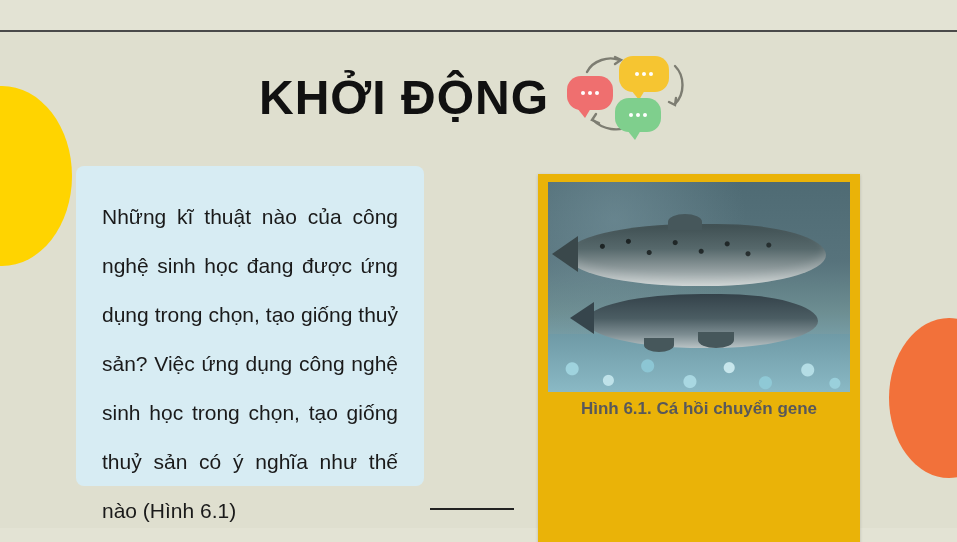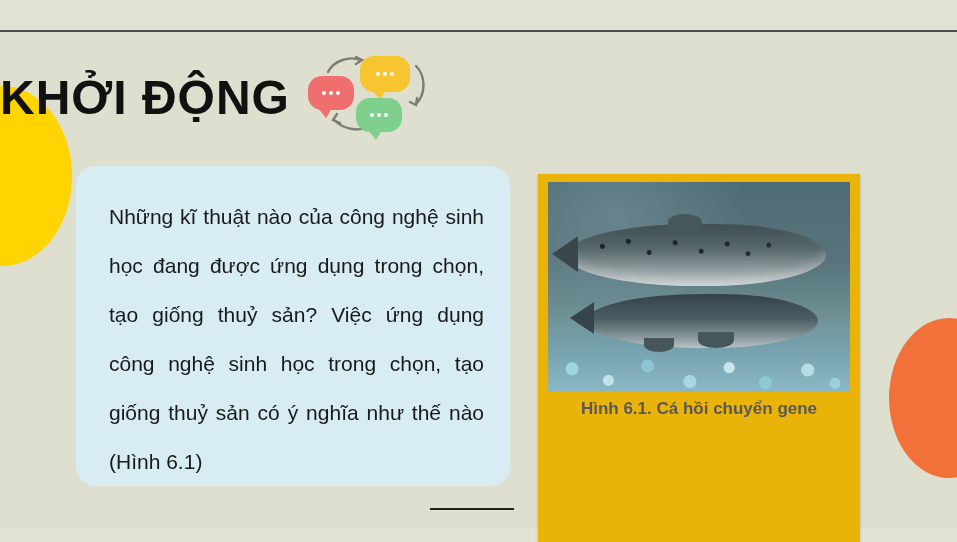--- a/index.html
+++ b/index.html
@@ -60,20 +60,21 @@
   }
   
   .title-row {
     position: absolute;
     left: 0;
     top: 56px;
     width: 957px;
     height: 82px;
     display: flex;
     align-items: center;
+    justify-content: center;
   }
   .title {
     font-size: 48px;
     font-weight: bold;
     color: #111111;
     letter-spacing: 1px;
     white-space: nowrap;
   }
   .bubbles {
     position: relative;
@@ -140,26 +141,26 @@
   .arrow-svg {
     position: absolute;
     left: 0; top: 0;
     width: 135px; height: 86px;
   }
   
   .text-card {
     position: absolute;
     left: 76px;
     top: 166px;
-    width: 434px;
+    width: 348px;
     height: 320px;
     background: #d7ecf3;
-    border-radius: 20px;
+    border-radius: 8px;
     box-sizing: border-box;
-    padding: 26px 26px 16px 33px;
+    padding: 26px 26px 16px 26px;
   }
   .text-card p {
     margin: 0;
     font-size: 21px;
     line-height: 49px;
     color: #1a1a1a;
     text-align: justify;
     text-justify: inter-word;
   }
   .underline-mark {

